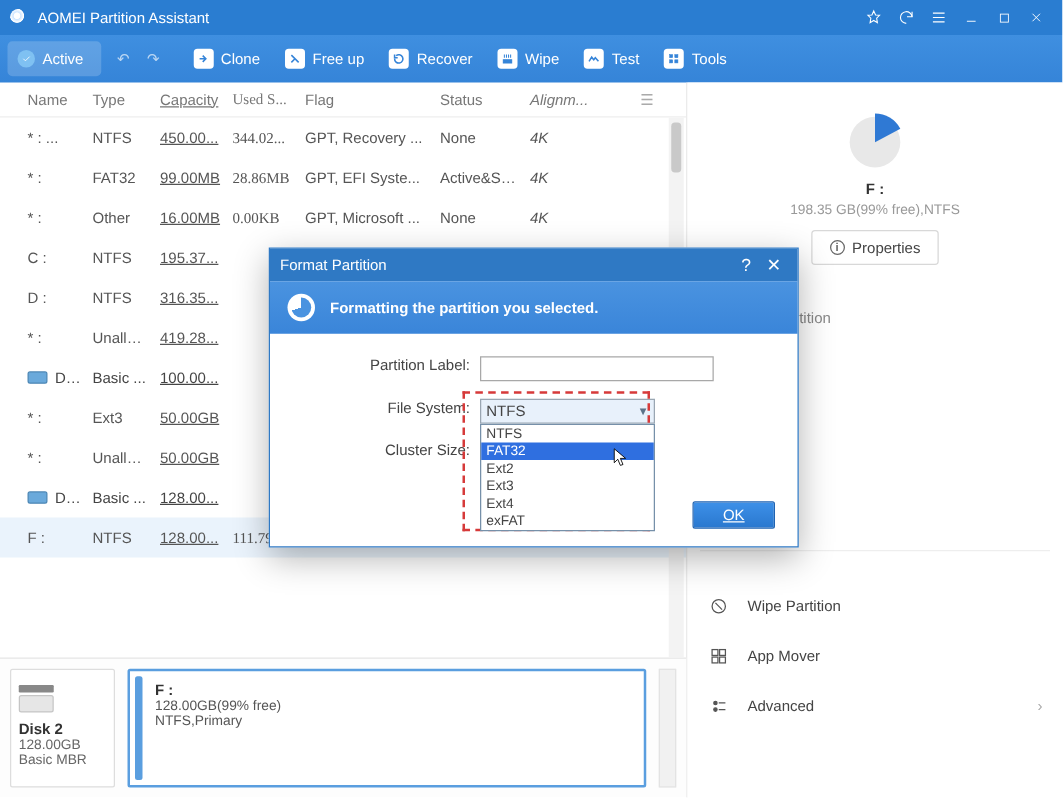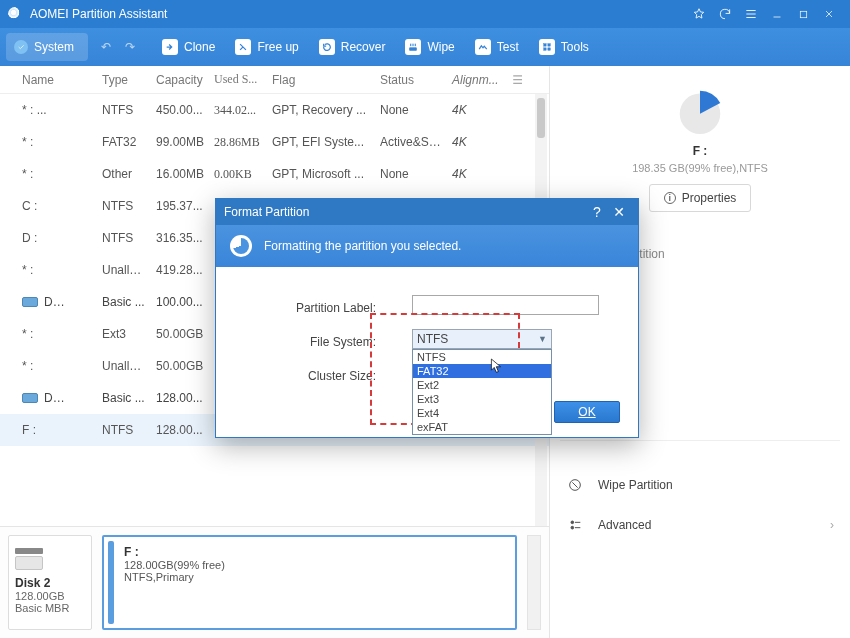--- a/index.html
+++ b/index.html
@@ -21,21 +21,21 @@
   .toolbar .tbtn { display:flex; align-items:center; padding:0 10px; height:38px; cursor:pointer; }
   .toolbar .tbtn .ico { width:16px;height:16px;background:#fff;display:flex;align-items:center;justify-content:center;border-radius:3px;margin-right:6px;}
   .toolbar .tbtn .ico svg { stroke:#3584d8; fill:#3584d8; }
 
   .main { position:absolute; top:66px; left:0; right:0; bottom:0; display:flex; }
   .leftpane { flex:1; display:flex; flex-direction:column; border-right:1px solid #e5e5e5; min-width:0; }
   .rightpane { width:300px; background:#fff; padding:10px 10px; display:flex; flex-direction:column; }
 
   .grid-header { display:flex; height:28px; align-items:center; border-bottom:1px solid #eee; color:#777; font-size:12px; padding-left:18px; }
   .grid-header > div { padding:0 4px; overflow:hidden; white-space:nowrap; text-overflow:ellipsis; }
-  .col-name{width:52px;} .col-type{width:54px;margin-left:28px;} .col-cap{width:58px;} .col-used{width:58px;font-family:Liberation Serif, serif;} .col-flag{width:108px;} .col-status{width:72px;} .col-align{width:60px;font-style:italic;}
+  .col-name{width:52px;} .col-type{width:54px;} .col-cap{width:58px;text-decoration:underline;} .col-used{width:58px;font-family:Liberation Serif, serif;} .col-flag{width:108px;} .col-status{width:72px;} .col-align{width:60px;font-style:italic;}
   .grid-header .menuico{ margin-left:auto; margin-right:22px; color:#aaa; }
 
   .grid-body { flex:1; overflow:hidden; position:relative; }
   .grid-row { display:flex; height:32px; align-items:center; padding-left:18px; font-size:12px; color:#555;}
   .grid-row > div { padding:0 4px; overflow:hidden; white-space:nowrap; text-overflow:ellipsis;}
   .grid-row.disk { font-weight:400; color:#444;}
   .grid-row.disk .diskicon{ width:16px;height:10px;background:#6aa9db;border:1px solid #4d87b5;border-radius:2px;margin-right:6px;display:inline-block;position:relative;top:1px;}
   .grid-row.selected { background:#eaf3fc; }
 
   .grid-scrollbar { position:absolute; top:0; right:2px; width:12px; height:100%; background:#f3f3f3;}
@@ -63,25 +63,25 @@
   .rightpane .action-item .aico svg{stroke:#555;fill:none;stroke-width:1.5;}
   .rightpane .action-item .chev{ margin-left:auto; color:#aaa;}
   .rightpane .action-item.dim{ color:#888;}
   .rightpane .divider{ height:1px; background:#eee; margin:6px 0;}
 
   
   .modal { position:absolute; left:215px; top:198px; width:424px; background:#fff; border:1px solid #2f79c4; box-shadow:0 8px 26px rgba(0,0,0,.3); font-size:12px;}
   .modal .mtitle{ height:26px; background:#2f79c4; color:#fff; display:flex; align-items:center; padding:0 8px;}
   .modal .mtitle .mspacer{flex:1;}
   .modal .mtitle .mico{ width:22px; text-align:center; cursor:pointer; font-size:14px;}
-  .modal .mhead{ background:linear-gradient(#4a93e0,#3a85d9); height:42px; display:flex; align-items:center; padding:0 14px; color:#fff;}
+  .modal .mhead{ background:linear-gradient(#4a93e0,#3a85d9); height:42px; display:flex; align-items:center; padding:0 14px; color:#fff;font-weight:bold;}
   .modal .mhead .hico{ width:22px;height:22px;border-radius:50%;background:#fff;margin-right:12px;position:relative;}
   .modal .mhead .hico::after{content:"";position:absolute;inset:3px;border-radius:50%;background:conic-gradient(#4a93e0 0 70%, #fff 70% 100%);}
   .modal .mbody{ padding:18px 18px 14px;}
-  .modal .frow{ display:flex; align-items:flex-end; height:30px; margin-bottom:4px;gap:28px;}
+  .modal .frow{ display:flex; align-items:flex-start; height:30px; margin-bottom:4px;}
   .modal .frow label{ width:150px; text-align:right; padding-right:8px; color:#444;}
   .modal .frow input[type=text]{ flex:0 0 168px; height:20px; border:1px solid #a8a8a8; padding:0 4px;}
   .modal .combo-wrap{ position:relative; }
   .modal .combo{ width:140px; height:20px; border:1px solid #9aa6b2; background:#e8f1fb; display:flex; align-items:center; padding:0 4px; cursor:pointer;}
   .modal .combo .caret{ margin-left:auto; font-size:9px; color:#5b7389;}
   .modal .dropdown{ position:absolute; top:20px; left:0; width:140px; border:1px solid #7690a9; background:#fff; z-index:5;}
   .modal .dropdown .opt{ height:14px; line-height:14px; padding:0 4px; font-size:11px; cursor:pointer;}
   .modal .dropdown .opt.sel{ background:#2f6fe0; color:#fff;}
   .modal .redbox{ position:absolute; border:2px dashed #d63a3a; pointer-events:none;}
   .modal .mfoot{ display:flex; justify-content:flex-end; padding:0 18px 14px;align-items:flex-end;}
@@ -129,21 +129,21 @@
     </div>
 </div>
 
 <div class="toolbar">
   <div class="apply-btn">
     <span class="check">
         <svg width="8" height="8" viewBox="0 0 24 24">
           <path d="M5 12l5 5L20 7"></path>
         </svg>
       </span>
-    <span>System</span>
+    <span>Active</span>
   </div>
   <div class="histbtn">↶</div>
   <div class="histbtn">↷</div>
   <div class="sep"></div>
   <div class="tbtn">
       <span class="ico">
         <svg width="10" height="10" viewBox="0 0 24 24">
           <path d="M4 12h10M10 6l6 6-6 6" fill="none" stroke-width="3"></path>
         </svg>
       </span>
@@ -374,20 +374,31 @@
             <svg width="16" height="16" viewBox="0 0 24 24">
               <circle cx="12" cy="12" r="8"></circle>
               <path d="M8 8l8 8"></path>
             </svg>
           </span>
           <span>Wipe Partition</span>
         </div>
         <div class="action-item">
           <span class="aico">
             <svg width="16" height="16" viewBox="0 0 24 24">
+              <rect x="4" y="4" width="7" height="7"></rect>
+              <rect x="13" y="4" width="7" height="7"></rect>
+              <rect x="4" y="13" width="7" height="7"></rect>
+              <rect x="13" y="13" width="7" height="7"></rect>
+            </svg>
+          </span>
+          <span>App Mover</span>
+        </div>
+        <div class="action-item">
+          <span class="aico">
+            <svg width="16" height="16" viewBox="0 0 24 24">
               <circle cx="8" cy="8" r="2" fill="#555"></circle>
               <circle cx="8" cy="16" r="2" fill="#555"></circle>
               <path d="M12 8h8M12 16h8"></path>
             </svg>
           </span>
           <span>Advanced</span>
           <span class="chev">›</span>
         </div>
       </div>
   </div>

